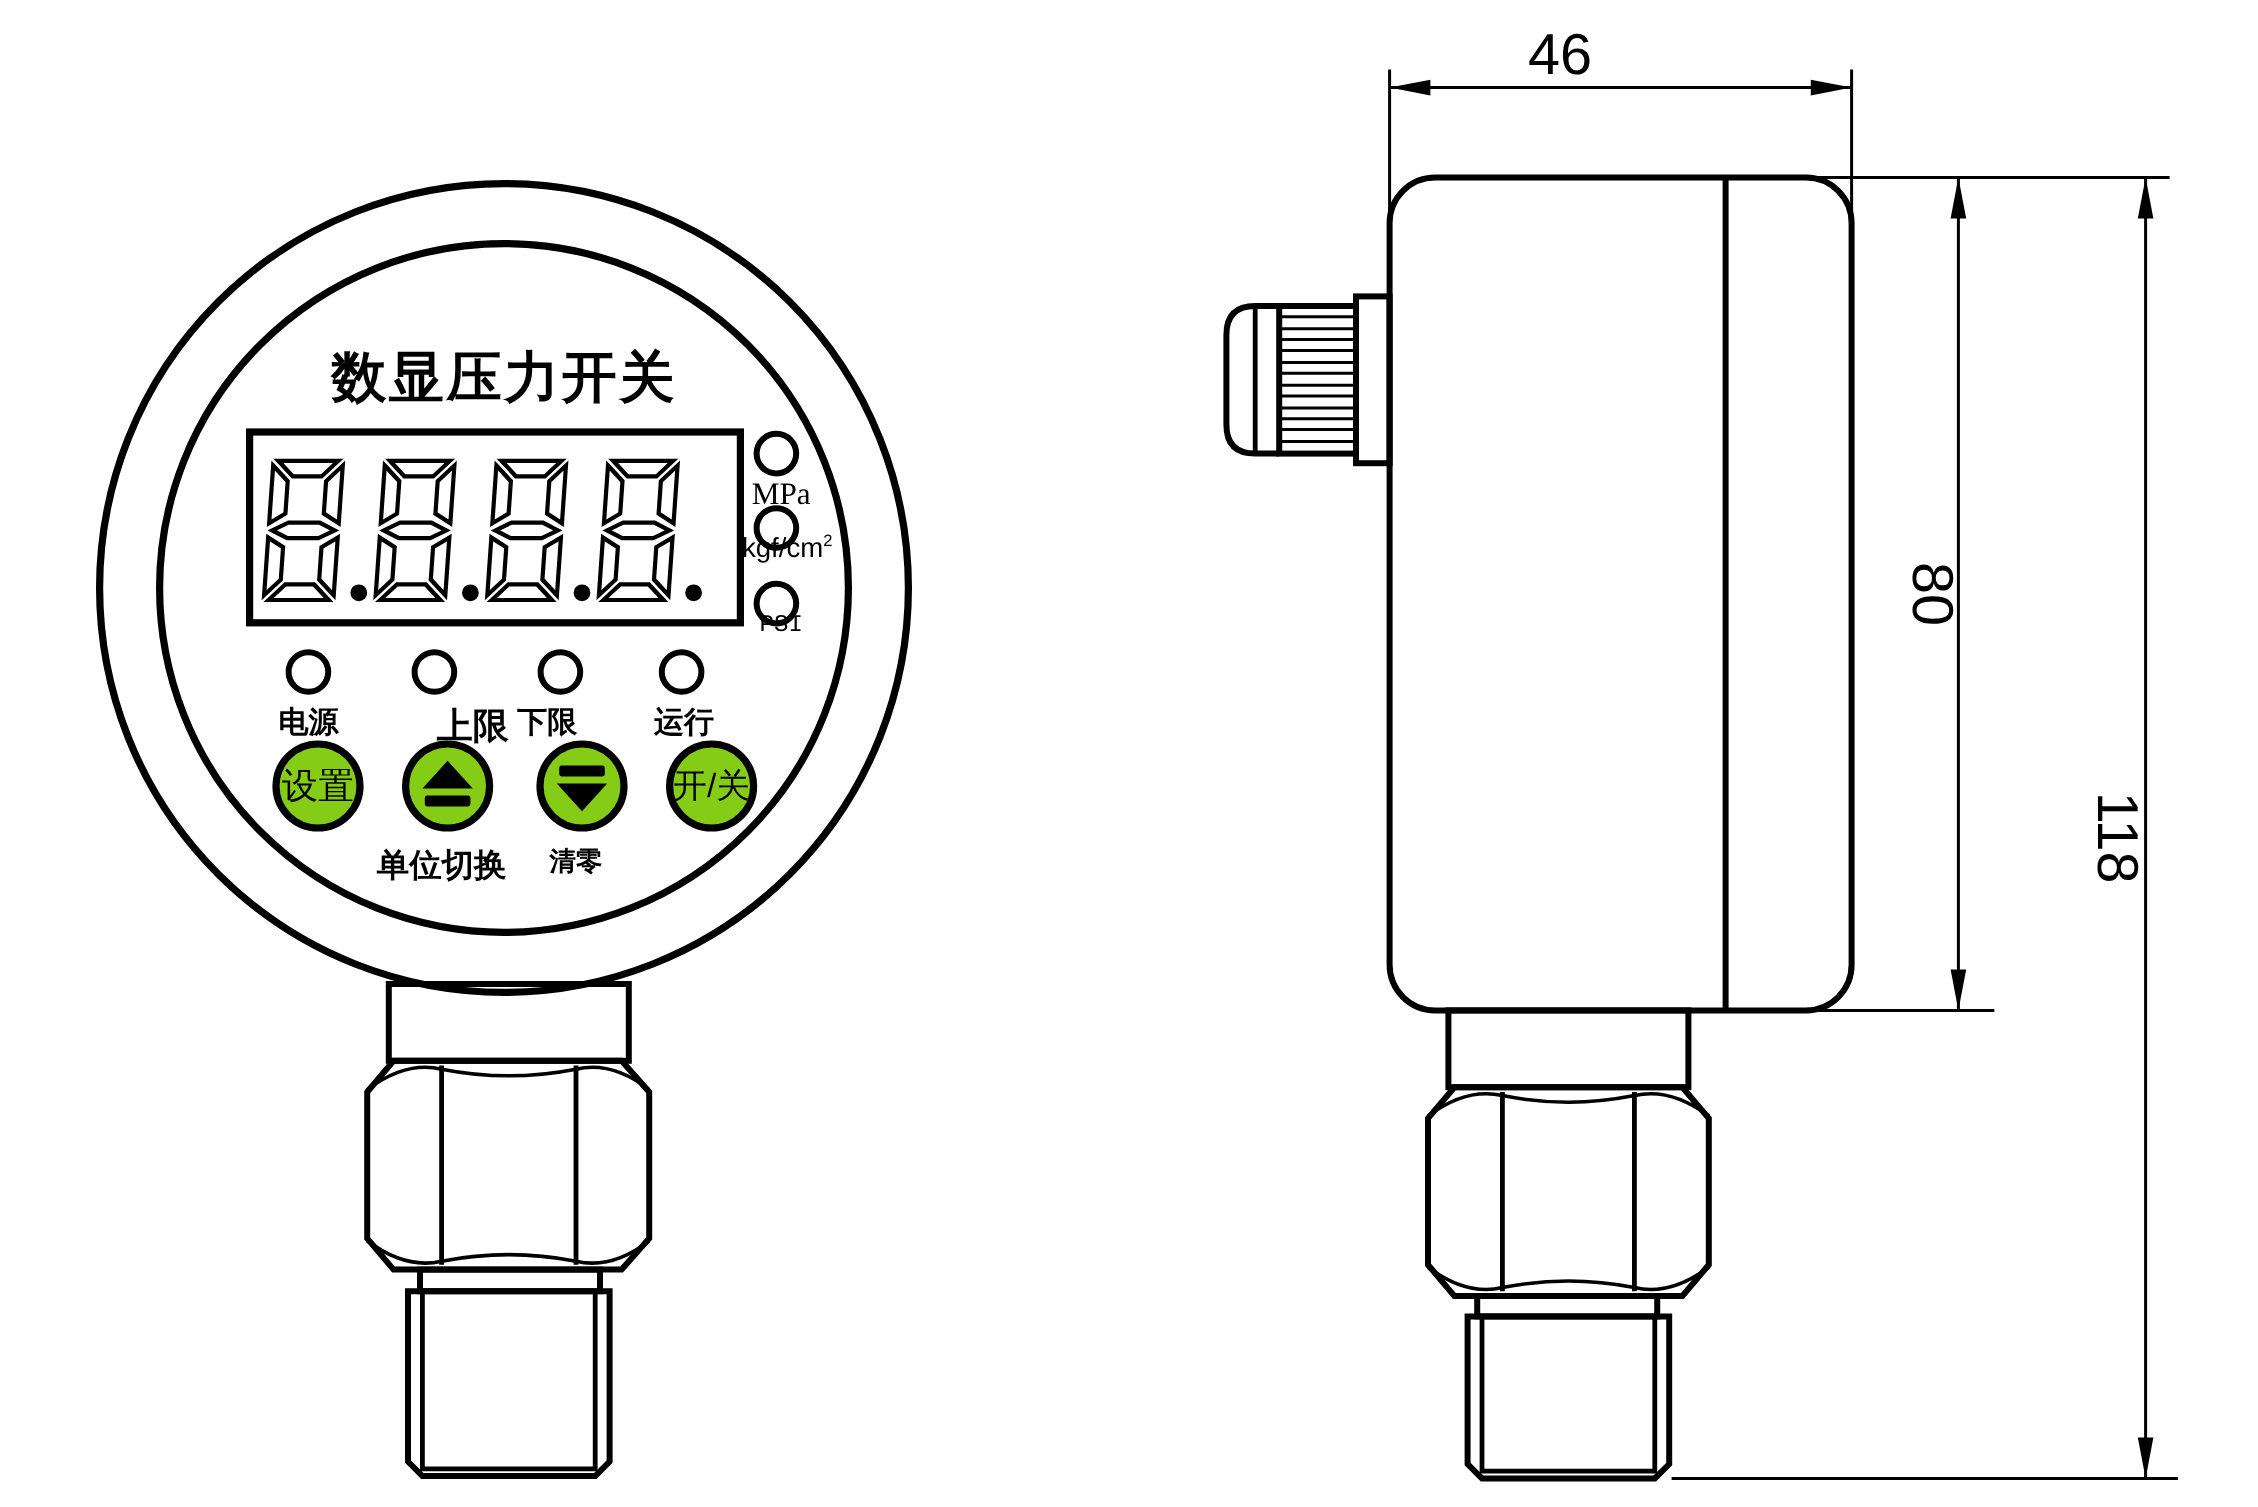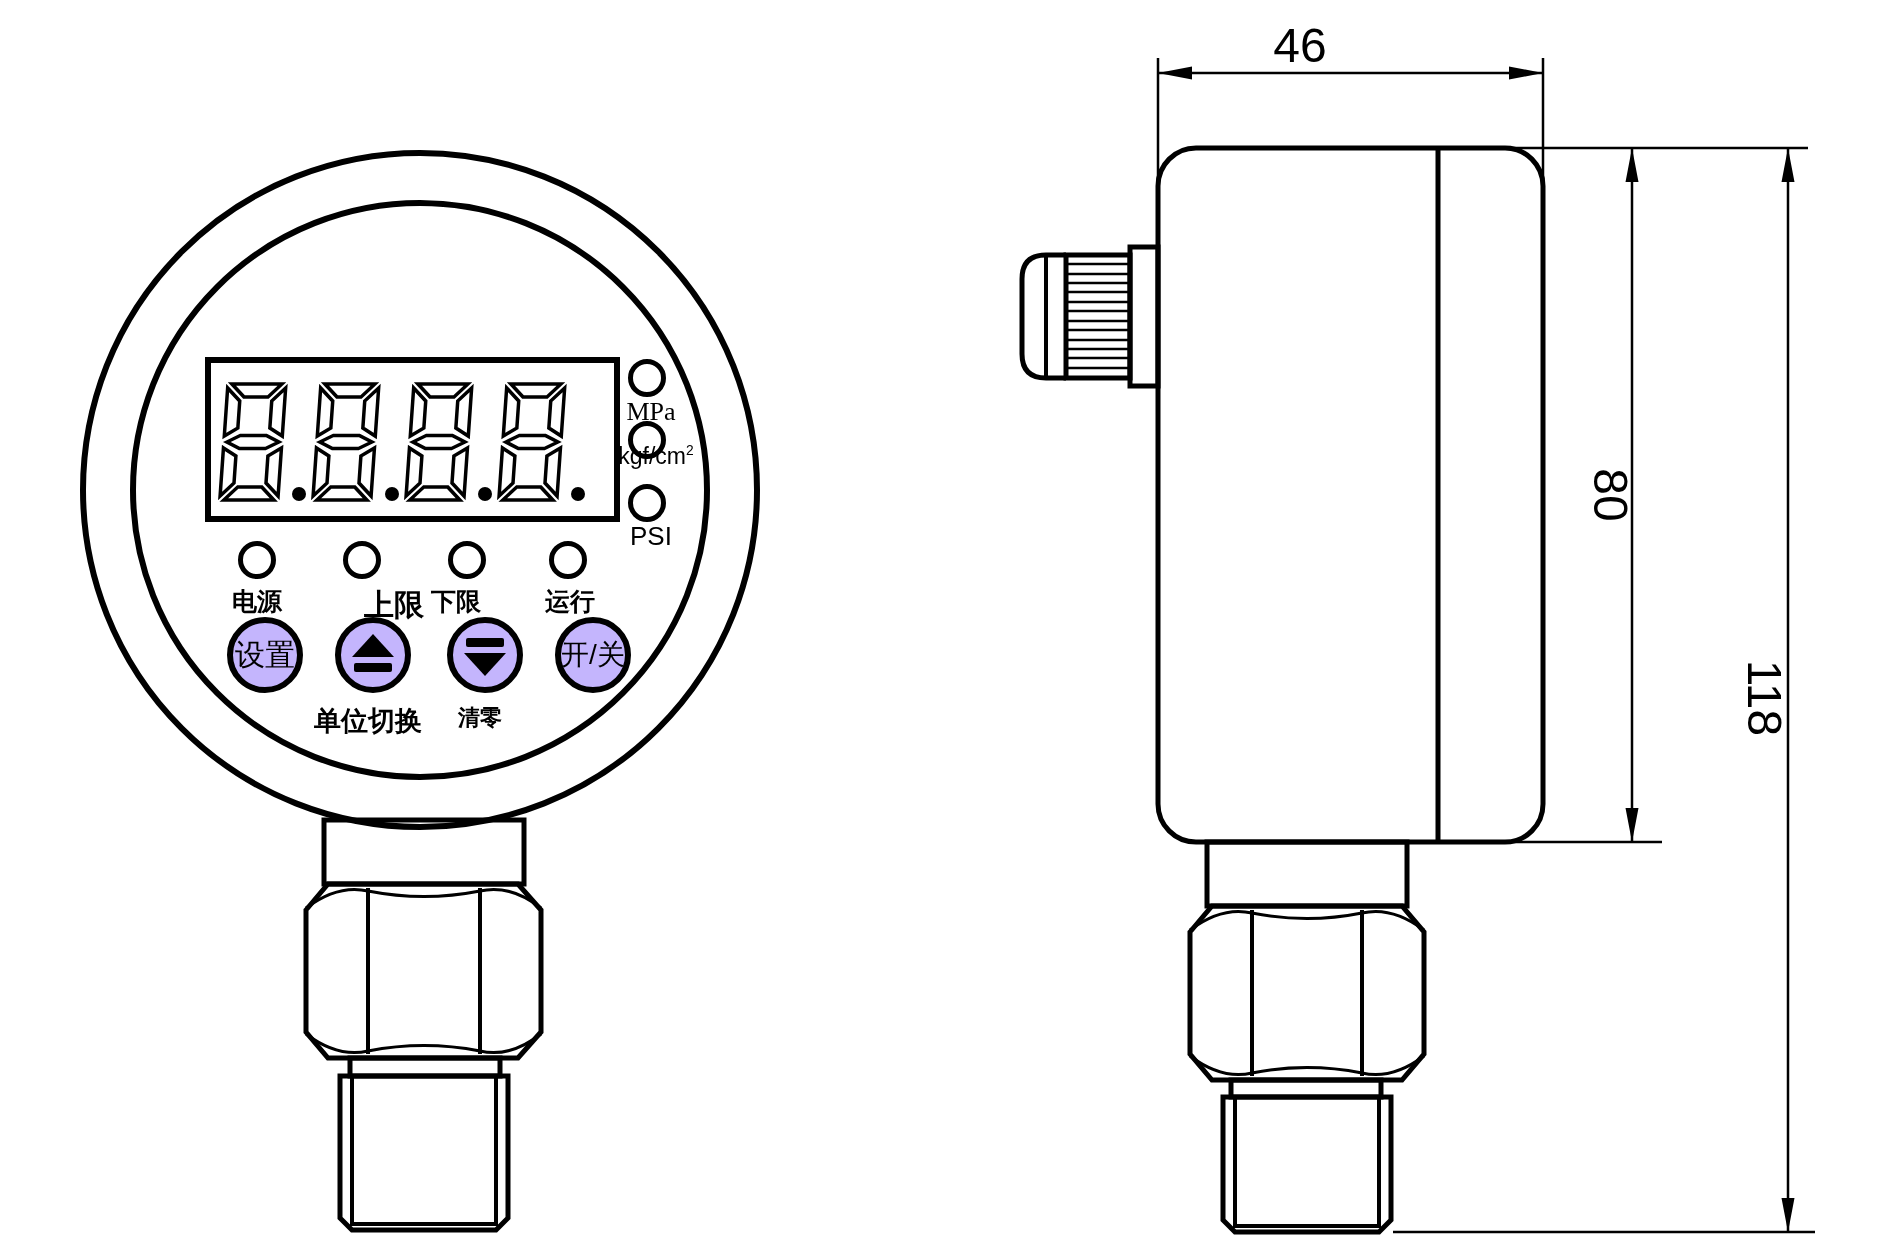--- a/index.html
+++ b/index.html
@@ -2,37 +2,38 @@
 <html><head>
 <meta charset="utf-8">
 <style>
   html,body{margin:0;padding:0;background:#ffffff;}
   .canvas{position:relative;width:1882px;height:1256px;background:#ffffff;overflow:hidden;
           font-family:"Liberation Sans","DejaVu Sans",sans-serif;color:#000;}
   .abs{position:absolute;box-sizing:border-box;}
   .ring{border:6px solid #000;border-radius:50%;background:transparent;}
   .lcd-frame{border:6px solid #000;background:#fff;}
   .led{width:38px;height:38px;border:5px solid #000;border-radius:50%;background:#fff;}
-  .btn{width:76px;height:76px;border:6px solid #000;border-radius:50%;background:#c4b5fd;
+  .btn{width:76px;height:76px;border:6px solid #000;border-radius:50%;background:#84cc16;
        display:flex;align-items:center;justify-content:center;font-size:30px;cursor:pointer;}
   .lbl{font-weight:bold;text-align:center;white-space:nowrap;}
   .ulbl{text-align:center;white-space:nowrap;}
   .title{font-weight:bold;text-align:center;letter-spacing:2px;font-size:46px;white-space:nowrap;}
   sup{font-size:0.6em;}
   svg text.dim{font-family:"Liberation Sans","DejaVu Sans",sans-serif;font-size:48px;fill:#000;stroke:none;}
   .overlay{position:absolute;left:0;top:0;pointer-events:none;}
 </style>
 </head>
 <body>
 
 <div class="canvas">
 
   <div class="abs ring" style="left:80px;top:150px;width:680px;height:680px;"></div>
   <div class="abs ring" style="left:130px;top:200px;width:580px;height:580px;"></div>
 
+  <div class="abs title" style="left:170px;top:284px;width:500px;">数显压力开关</div>
 
   <div class="abs lcd-frame" style="left:205px;top:357px;width:415px;height:165px;">
     <svg width="403" height="153" viewBox="0 0 403 153">
       <defs>
         <g id="d8" stroke="#000" stroke-width="3.5" fill="#fff" stroke-linejoin="miter">
           <polygon points="5,1 55,1 42,14 18,14"></polygon>
           <polygon points="1,5 14,18 14,45 1,53"></polygon>
           <polygon points="59,5 59,53 46,45 46,18"></polygon>
           <polygon points="4,59 17,52.5 43,52.5 56,59 43,65.5 17,65.5"></polygon>
           <polygon points="1,65 14,73 14,100 1,113"></polygon>
@@ -61,21 +62,21 @@
 
   <div class="abs led" style="left:628px;top:359px;"></div>
   <div class="abs ulbl" style="left:611px;top:397px;width:80px;font-size:26px;font-family:Liberation Serif, serif;">MPa</div>
 
   <div class="abs led" style="left:628px;top:421px;"></div>
   <div class="abs ulbl" style="left:601px;top:443px;width:110px;font-size:23px;">
     <span>kgf/cm</span><sup>2</sup>
   </div>
 
   <div class="abs led" style="left:628px;top:484px;"></div>
-  <div class="abs ulbl" style="left:611px;top:521px;width:80px;font-size:26px;">PSI</div>
+  <div class="abs ulbl" style="left:611px;top:510px;width:80px;font-size:20px;font-family:Liberation Mono, monospace;">PSI</div>
 
   <div class="abs led" style="left:238px;top:541px;"></div>
   <div class="abs led" style="left:343px;top:541px;"></div>
   <div class="abs led" style="left:448px;top:541px;"></div>
   <div class="abs led" style="left:549px;top:541px;"></div>
 
   <div class="abs lbl" style="left:197px;top:585px;width:120px;font-size:25px;">电源</div>
   <div class="abs lbl" style="left:304px;top:585px;width:120px;font-size:30px;text-align:right;">上限</div>
   <div class="abs lbl" style="left:396px;top:585px;width:120px;font-size:25px;">下限</div>
   <div class="abs lbl" style="left:510px;top:585px;width:120px;font-size:25px;">运行</div>

